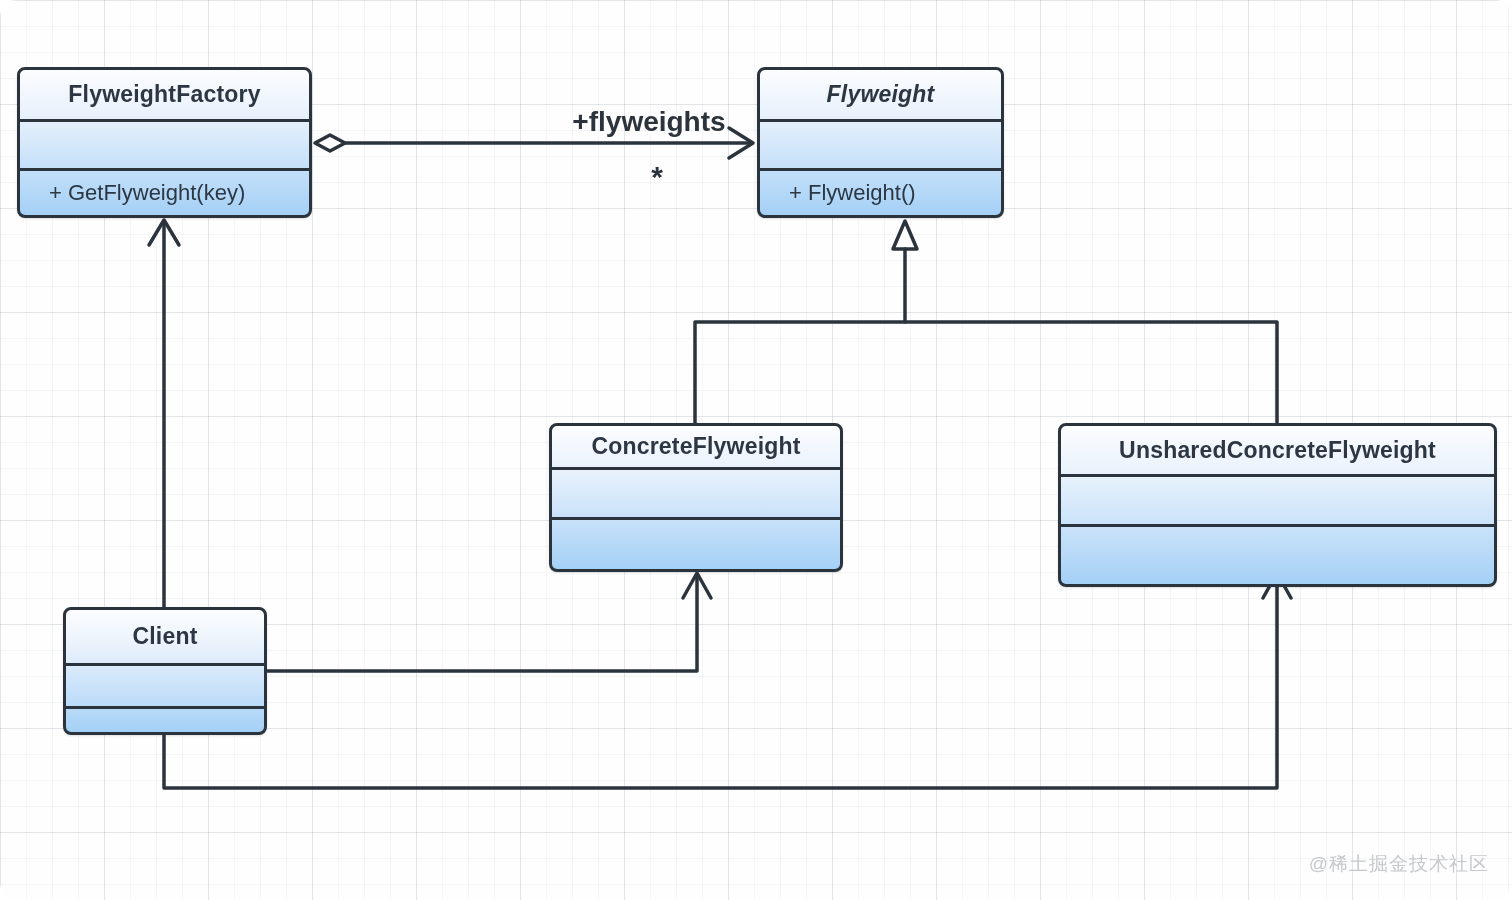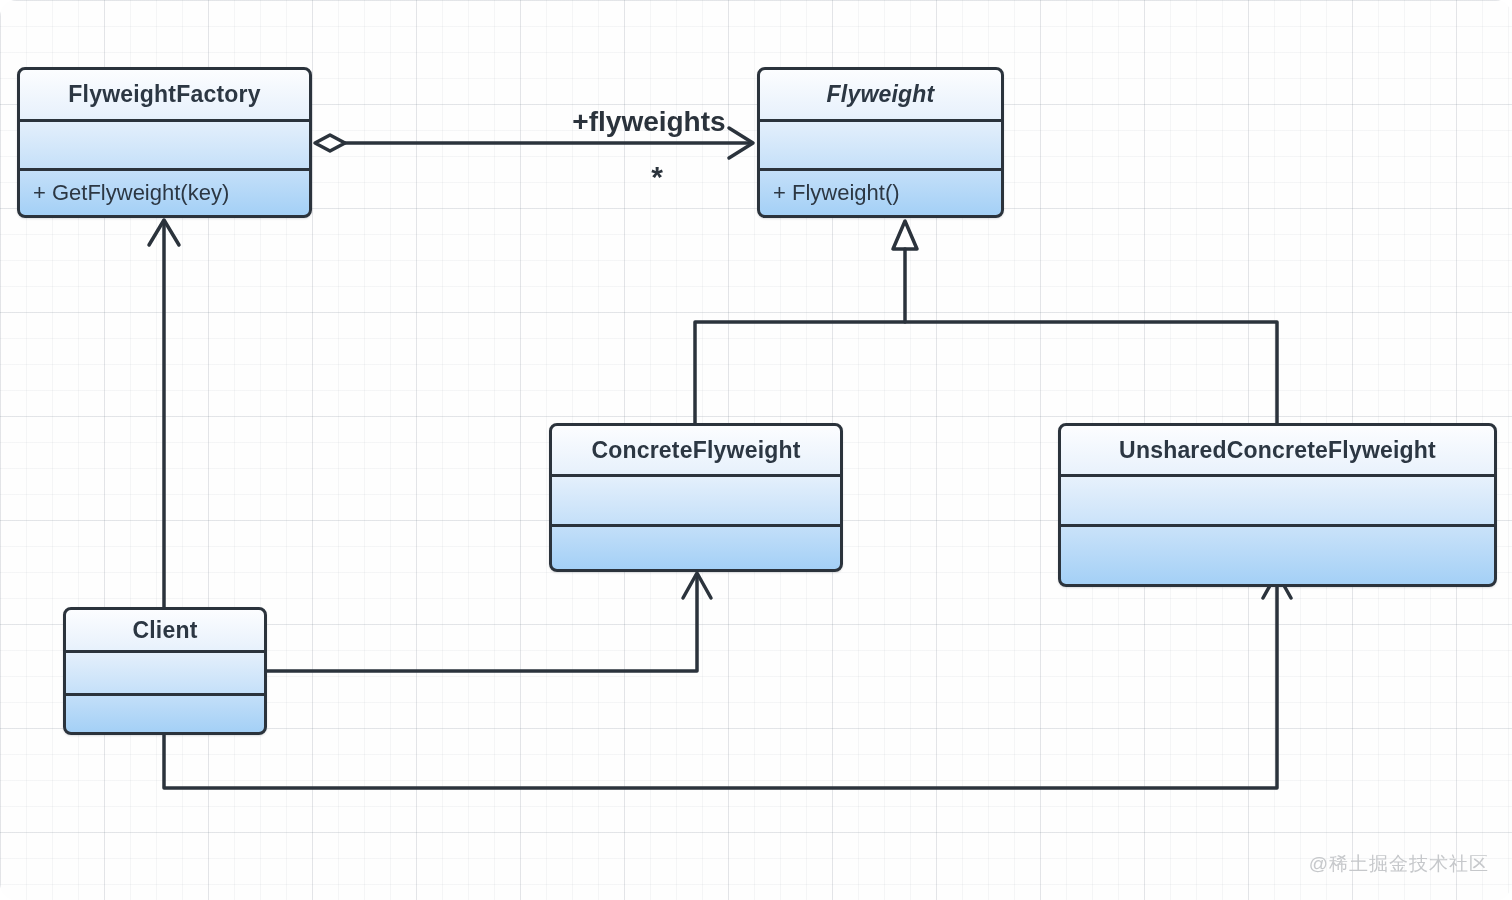--- a/index.html
+++ b/index.html
@@ -51,31 +51,31 @@
     letter-spacing: 0.2px;
     border-bottom: 3px solid #2b333c;
   }
   .c-attrs {
     border-bottom: 3px solid #2b333c;
   }
   .c-methods {
     flex: 1;
     display: flex;
     align-items: center;
-    padding-left: 13px;
+    padding-left: 29px;
     font-size: 22px;
     font-weight: 500;
   }
   .abstract .c-title { font-style: italic; }
 
   .b1 .c-title { height: 52px; } .b1 .c-attrs { height: 49px; }
   .b2 .c-title { height: 52px; } .b2 .c-attrs { height: 49px; }
-  .b3 .c-title { height: 51px; } .b3 .c-attrs { height: 50px; }
+  .b3 .c-title { height: 44px; } .b3 .c-attrs { height: 50px; }
   .b4 .c-title { height: 51px; } .b4 .c-attrs { height: 50px; }
-  .b5 .c-title { height: 43px; } .b5 .c-attrs { height: 43px; }
+  .b5 .c-title { height: 56px; } .b5 .c-attrs { height: 43px; }
 
   .edge-label {
     position: absolute;
     color: #2b333c;
     font-weight: 600;
     font-size: 28px;
     text-align: center;
     margin-top: 10px;
   }
   .multiplicity {

